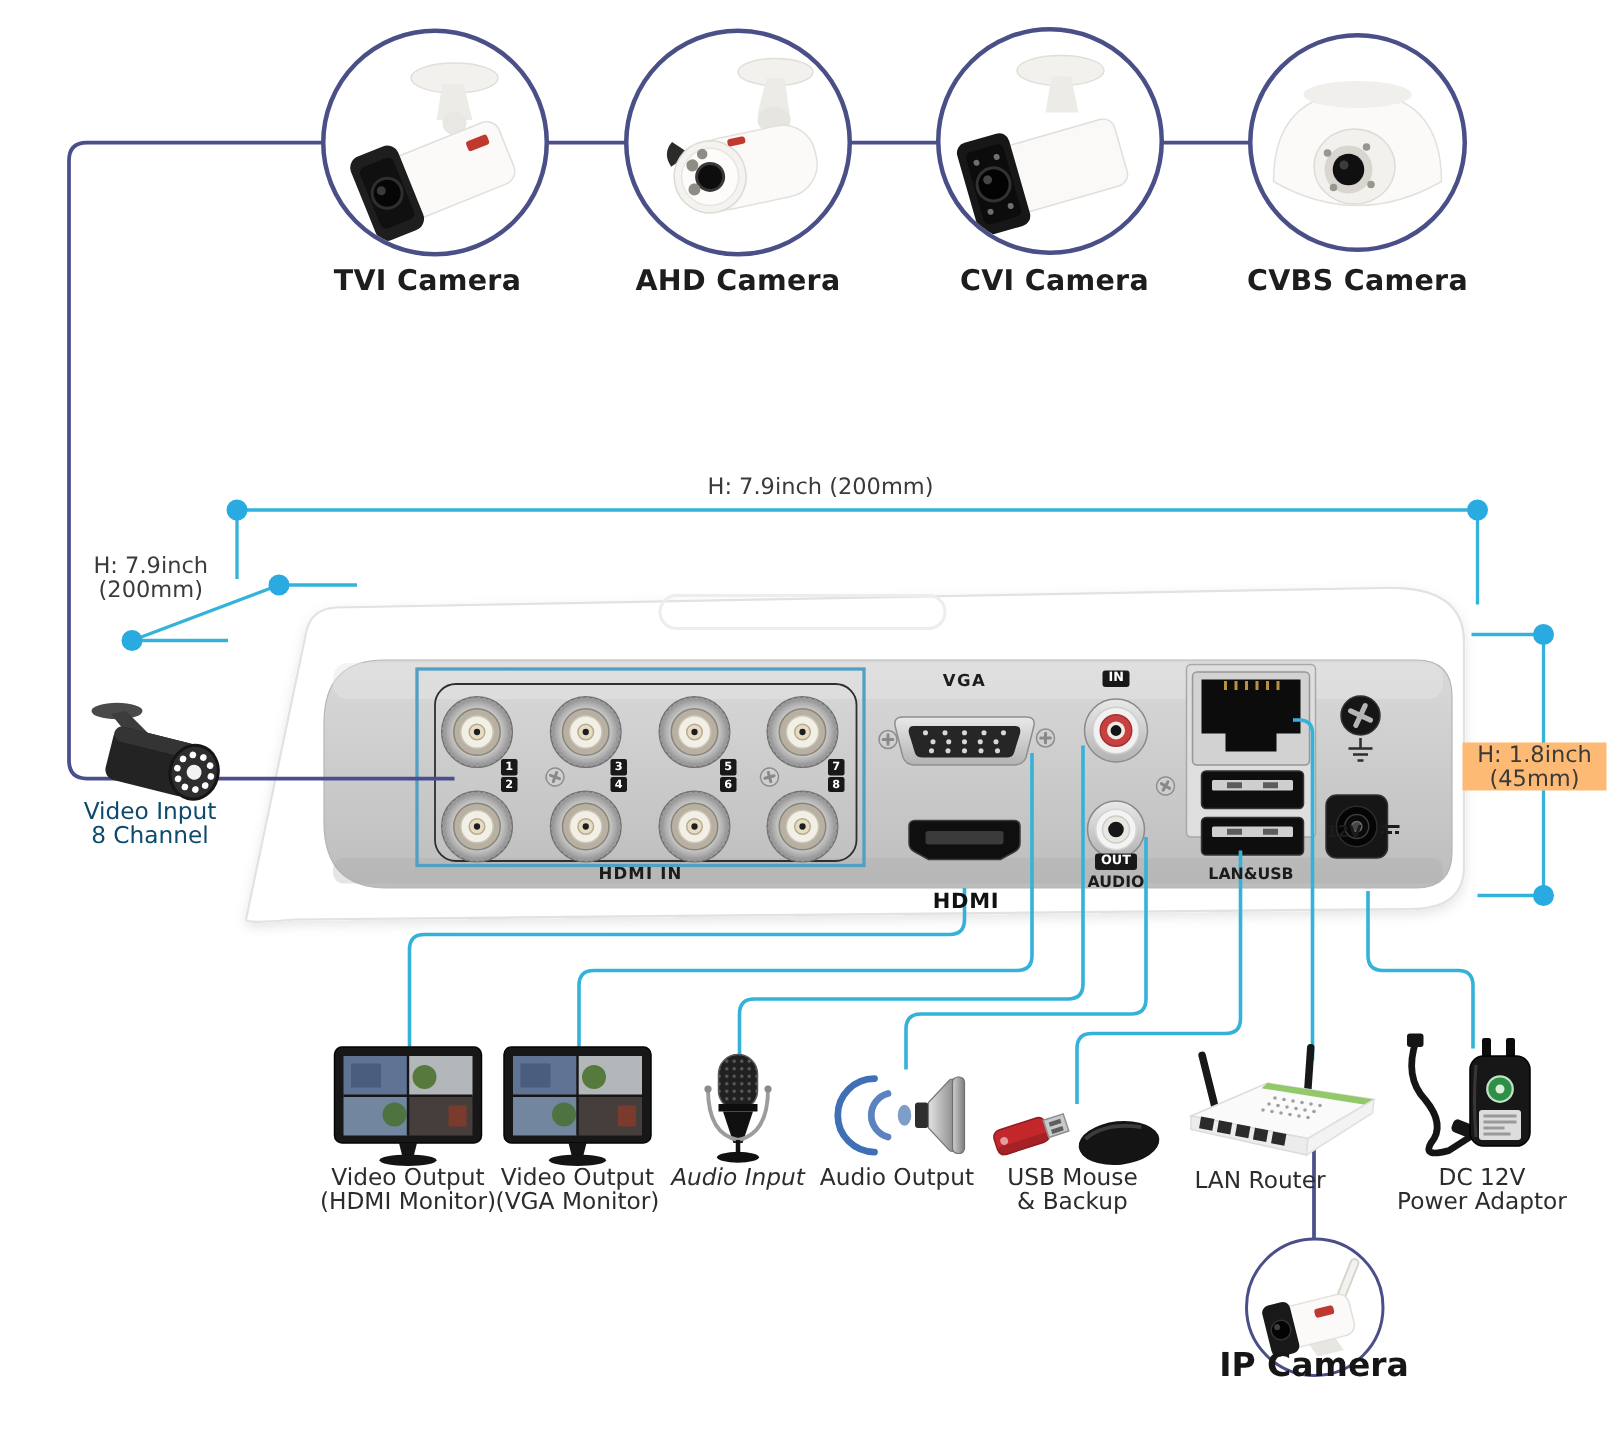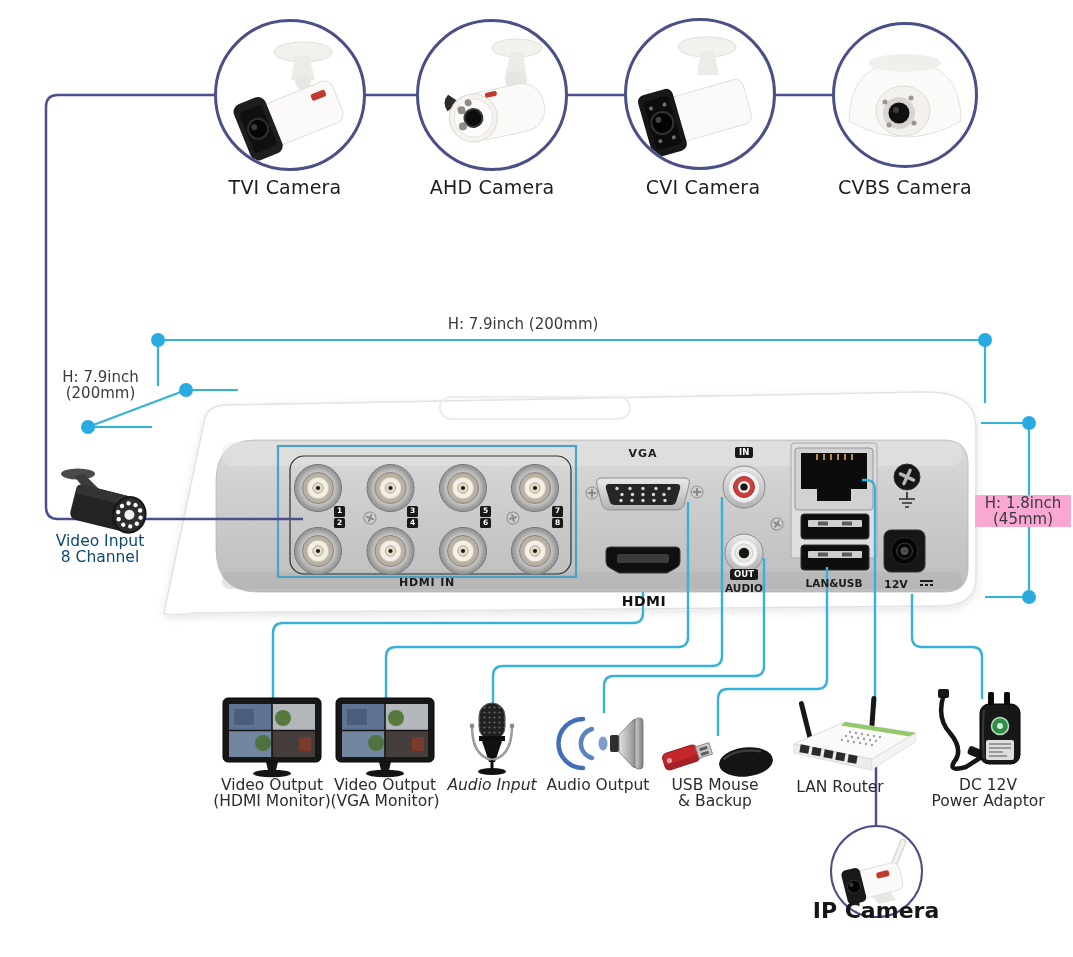--- a/index.html
+++ b/index.html
@@ -8,21 +8,21 @@
     font-family:"DejaVu Sans",sans-serif;overflow:hidden;
   }
   .abs{position:absolute;}
   svg{display:block;}
   .lines{z-index:2;pointer-events:none;}
   .icon-svg{z-index:3;}
   .circle{
     position:absolute;background:#fff;border:3px solid #4a4f88;border-radius:50%;
     box-sizing:border-box;z-index:3;overflow:hidden;display:flex;align-items:center;justify-content:center;
   }
-  .cam-label{position:absolute;z-index:4;font-size:19px;font-weight:400;color:#1d1d1d;text-align:center;letter-spacing:.2px;}
+  .cam-label{position:absolute;z-index:4;font-size:19px;font-weight:700;color:#1d1d1d;text-align:center;letter-spacing:.2px;}
   .dim{position:absolute;z-index:4;font-size:15px;color:#3a3a3a;text-align:center;line-height:16px;}
   .periph{position:absolute;z-index:4;font-size:15.5px;color:#2c2c2c;text-align:center;line-height:15.5px;}
   .panel-lbl{position:absolute;z-index:4;font-weight:700;color:#1c1c1c;text-align:center;}
   .badge{position:absolute;z-index:4;background:#181818;color:#fff;font-weight:700;font-size:8.5px;line-height:11px;padding:0 4px;border-radius:2px;text-align:center;}
   .chn{position:absolute;z-index:4;width:11px;height:10.5px;background:#181818;color:#fff;font-size:7.5px;line-height:10.5px;text-align:center;border-radius:1.5px;font-weight:700;}
   .dc-wrap{position:absolute;z-index:4;display:flex;align-items:center;gap:3px;}
   .dc-sym{display:inline-block;width:13px;height:7px;border-top:2.2px solid #1c1c1c;position:relative;}
   .dc-sym::after{content:"";position:absolute;left:0;top:2.2px;width:13px;height:2px;
     background:repeating-linear-gradient(90deg,#1c1c1c 0 3px,transparent 3px 5px);}
   .ip-label{position:absolute;z-index:4;font-size:22px;font-weight:700;color:#161616;text-align:center;}
@@ -300,26 +300,26 @@
     <circle cx="76" cy="73" r="2.5" fill="#9a968f"></circle>
       <circle cx="79" cy="98" r="2.5" fill="#9a968f"></circle>
   </svg>
 </div>
 
 <div class="cam-label" style="left:205px;top:176px;width:160px;">TVI Camera</div>
 <div class="cam-label" style="left:412px;top:176px;width:160px;">AHD Camera</div>
 <div class="cam-label" style="left:623px;top:176px;width:160px;">CVI Camera</div>
 <div class="cam-label" style="left:825px;top:176px;width:160px;">CVBS Camera</div>
 
-<div class="dim" style="left:438px;top:316px;width:170px;">H: 7.9inch (200mm)</div>
+<div class="dim" style="left:462px;top:316px;width:170px;">H: 7.9inch (200mm)</div>
 <div class="dim" style="left:48px;top:369px;width:105px;">
   <div>H: 7.9inch</div>
   <div>(200mm)</div>
 </div>
-<div class="dim" style="left:975px;top:495px;width:96px;background:#f9a8d4;">
+<div class="dim" style="left:975px;top:495px;width:96px;background:#fdba74;">
   <div>H: 1.8inch</div>
   <div>(45mm)</div>
 </div>
 
 <svg class="abs icon-svg" style="left:50px;top:462px;" width="110" height="80" viewBox="0 0 110 80">
   <ellipse cx="28" cy="12" rx="17" ry="5.5" fill="#4a4a4a"></ellipse>
   <path d="M24,14 L40,34 L50,28 L34,12 Z" fill="#3c3c3c"></path>
   <g transform="rotate(14 60 48)">
     <rect x="22" y="30" width="58" height="36" rx="7" fill="#232323"></rect>
     <rect x="22" y="30" width="58" height="10" rx="5" fill="#343434"></rect>
@@ -344,21 +344,21 @@
   <div>8 Channel</div>
 </div>
 
 <div class="panel-lbl" style="left:621px;top:447px;width:44px;font-size:11px;letter-spacing:1px;">VGA</div>
 <div class="panel-lbl" style="left:375px;top:576px;width:104px;font-size:11px;letter-spacing:.8px;">HDMI IN</div>
 <div class="panel-lbl" style="left:610px;top:573px;width:68px;font-size:14px;font-weight:800;letter-spacing:.5px;color:#111;margin-top:20px;">HDMI</div>
 <div class="badge" style="left:735px;top:447px;">IN</div>
 <div class="badge" style="left:730px;top:569px;">OUT</div>
 <div class="panel-lbl" style="left:718px;top:582px;width:52px;font-size:10.5px;">AUDIO</div>
 <div class="panel-lbl" style="left:798px;top:577px;width:72px;font-size:10.5px;">LAN&amp;USB</div>
-<div class="dc-wrap" style="left:884px;top:578px;gap:12px;">
+<div class="dc-wrap" style="left:884px;top:548px;gap:12px;">
   <span style="font-size:11px;font-weight:700;color:#1c1c1c;">12V</span>
   <span class="dc-sym"></span>
 </div>
 
 <div class="chn" style="left:334px;top:506px;">1</div>
 <div class="chn" style="left:334px;top:517.5px;">2</div>
 <div class="chn" style="left:407px;top:506px;">3</div>
 <div class="chn" style="left:407px;top:517.5px;">4</div>
 <div class="chn" style="left:480px;top:506px;">5</div>
 <div class="chn" style="left:480px;top:517.5px;">6</div>

